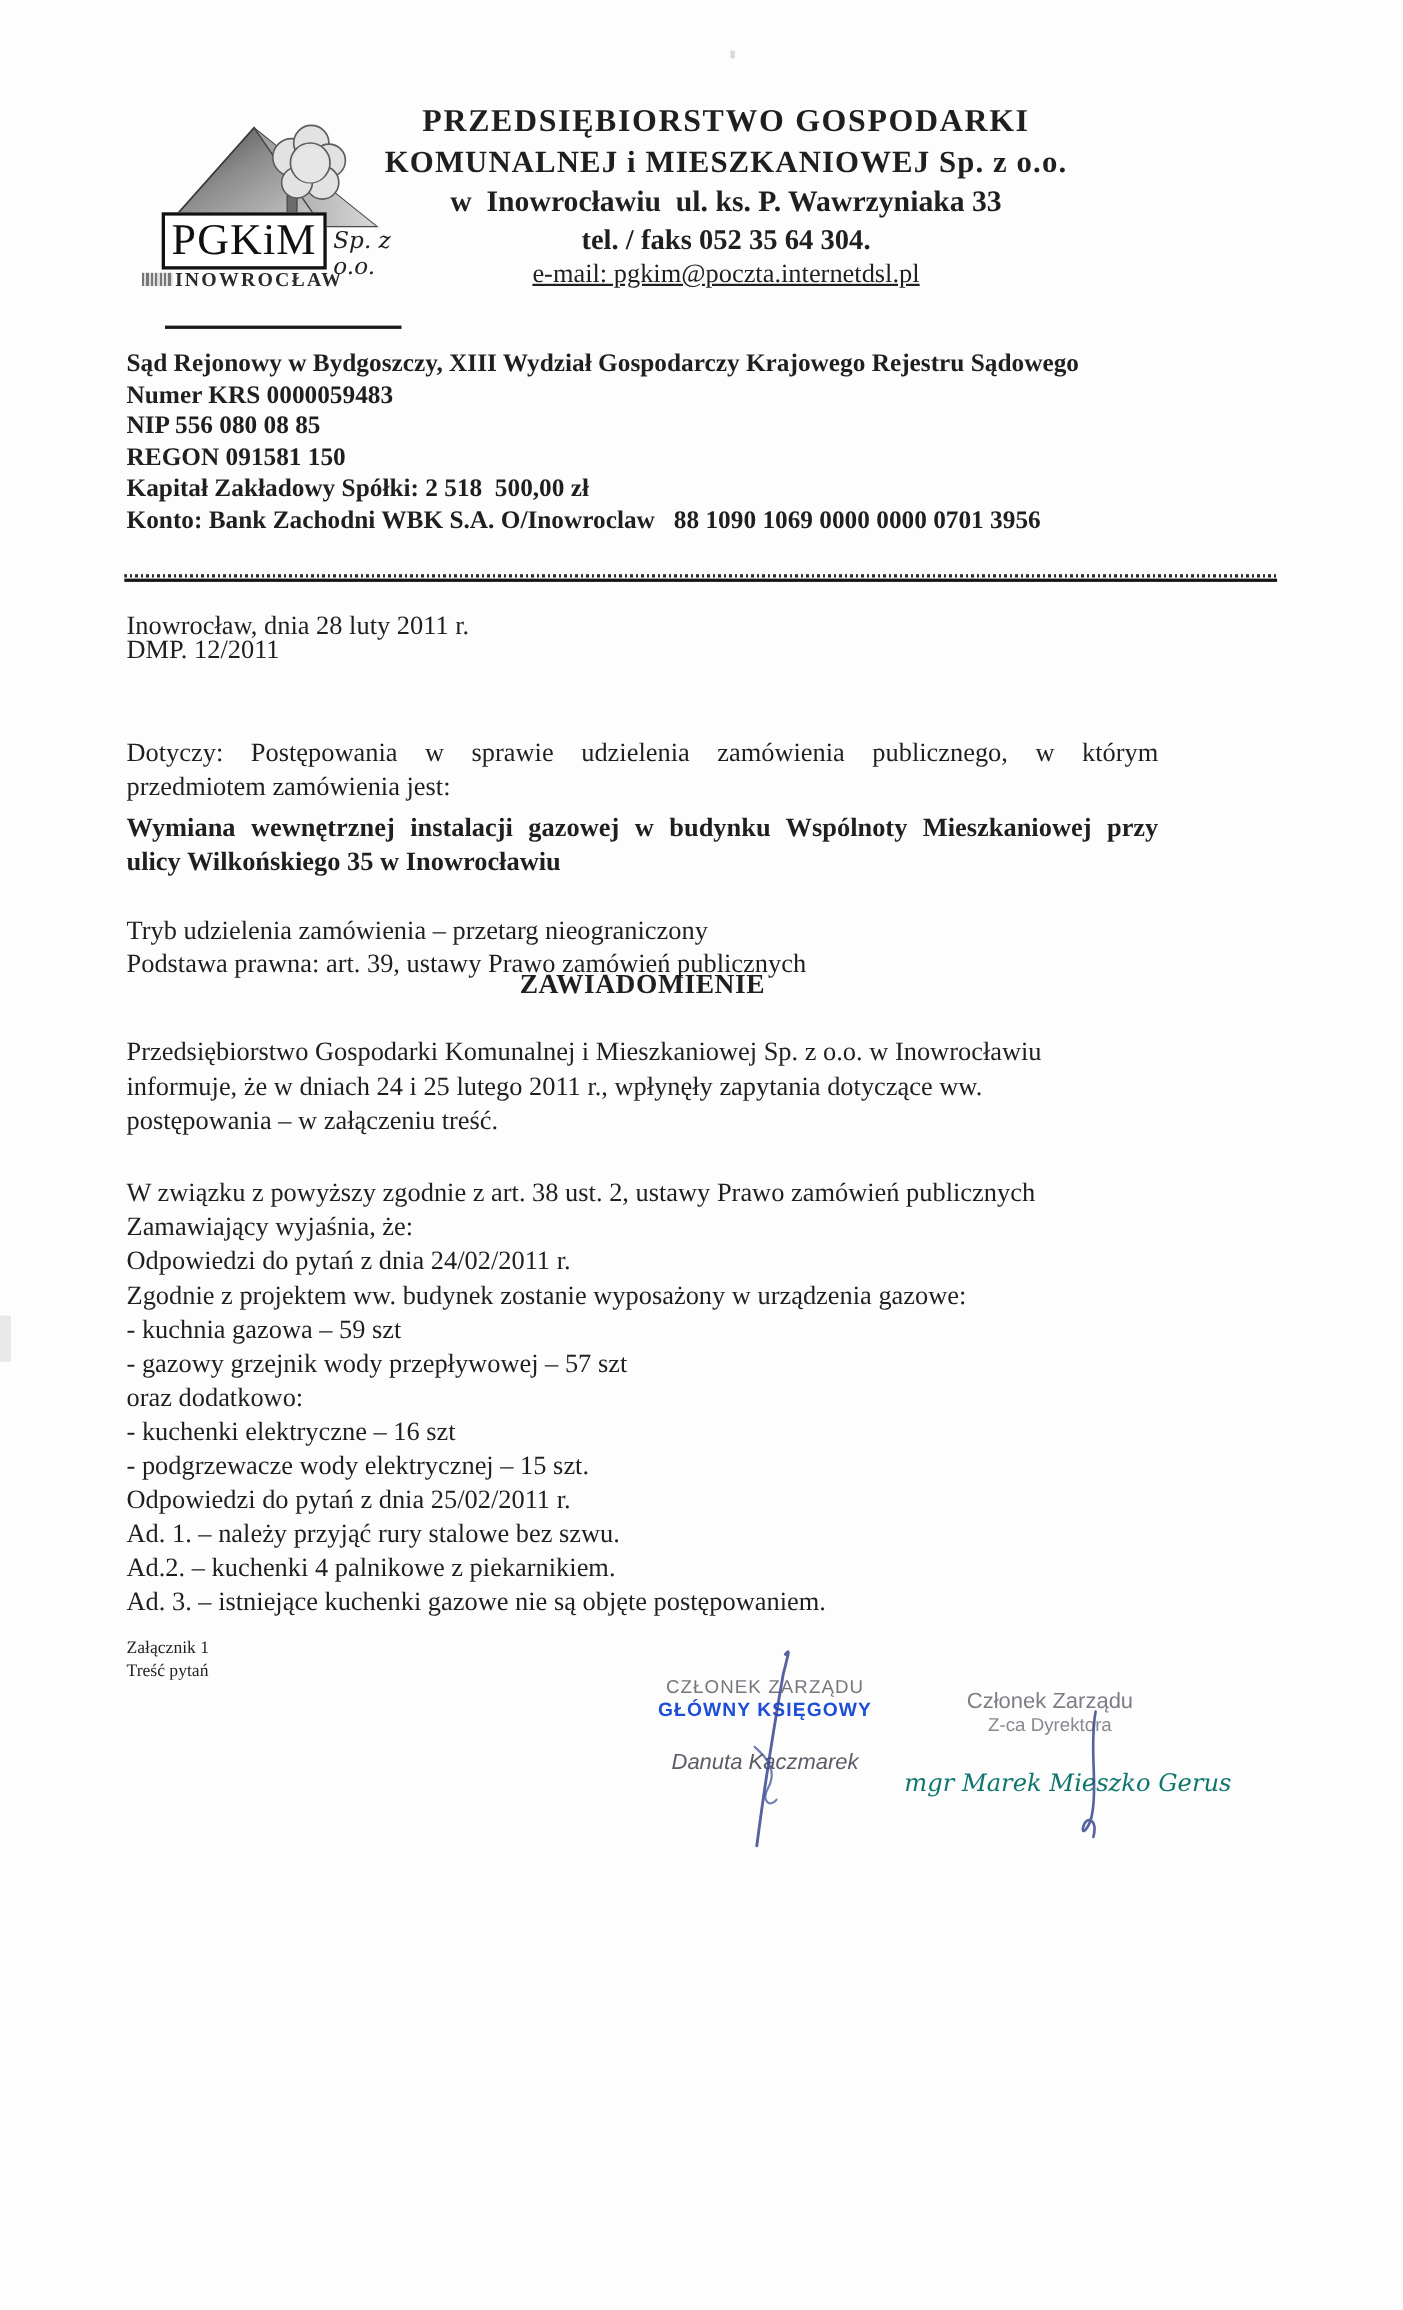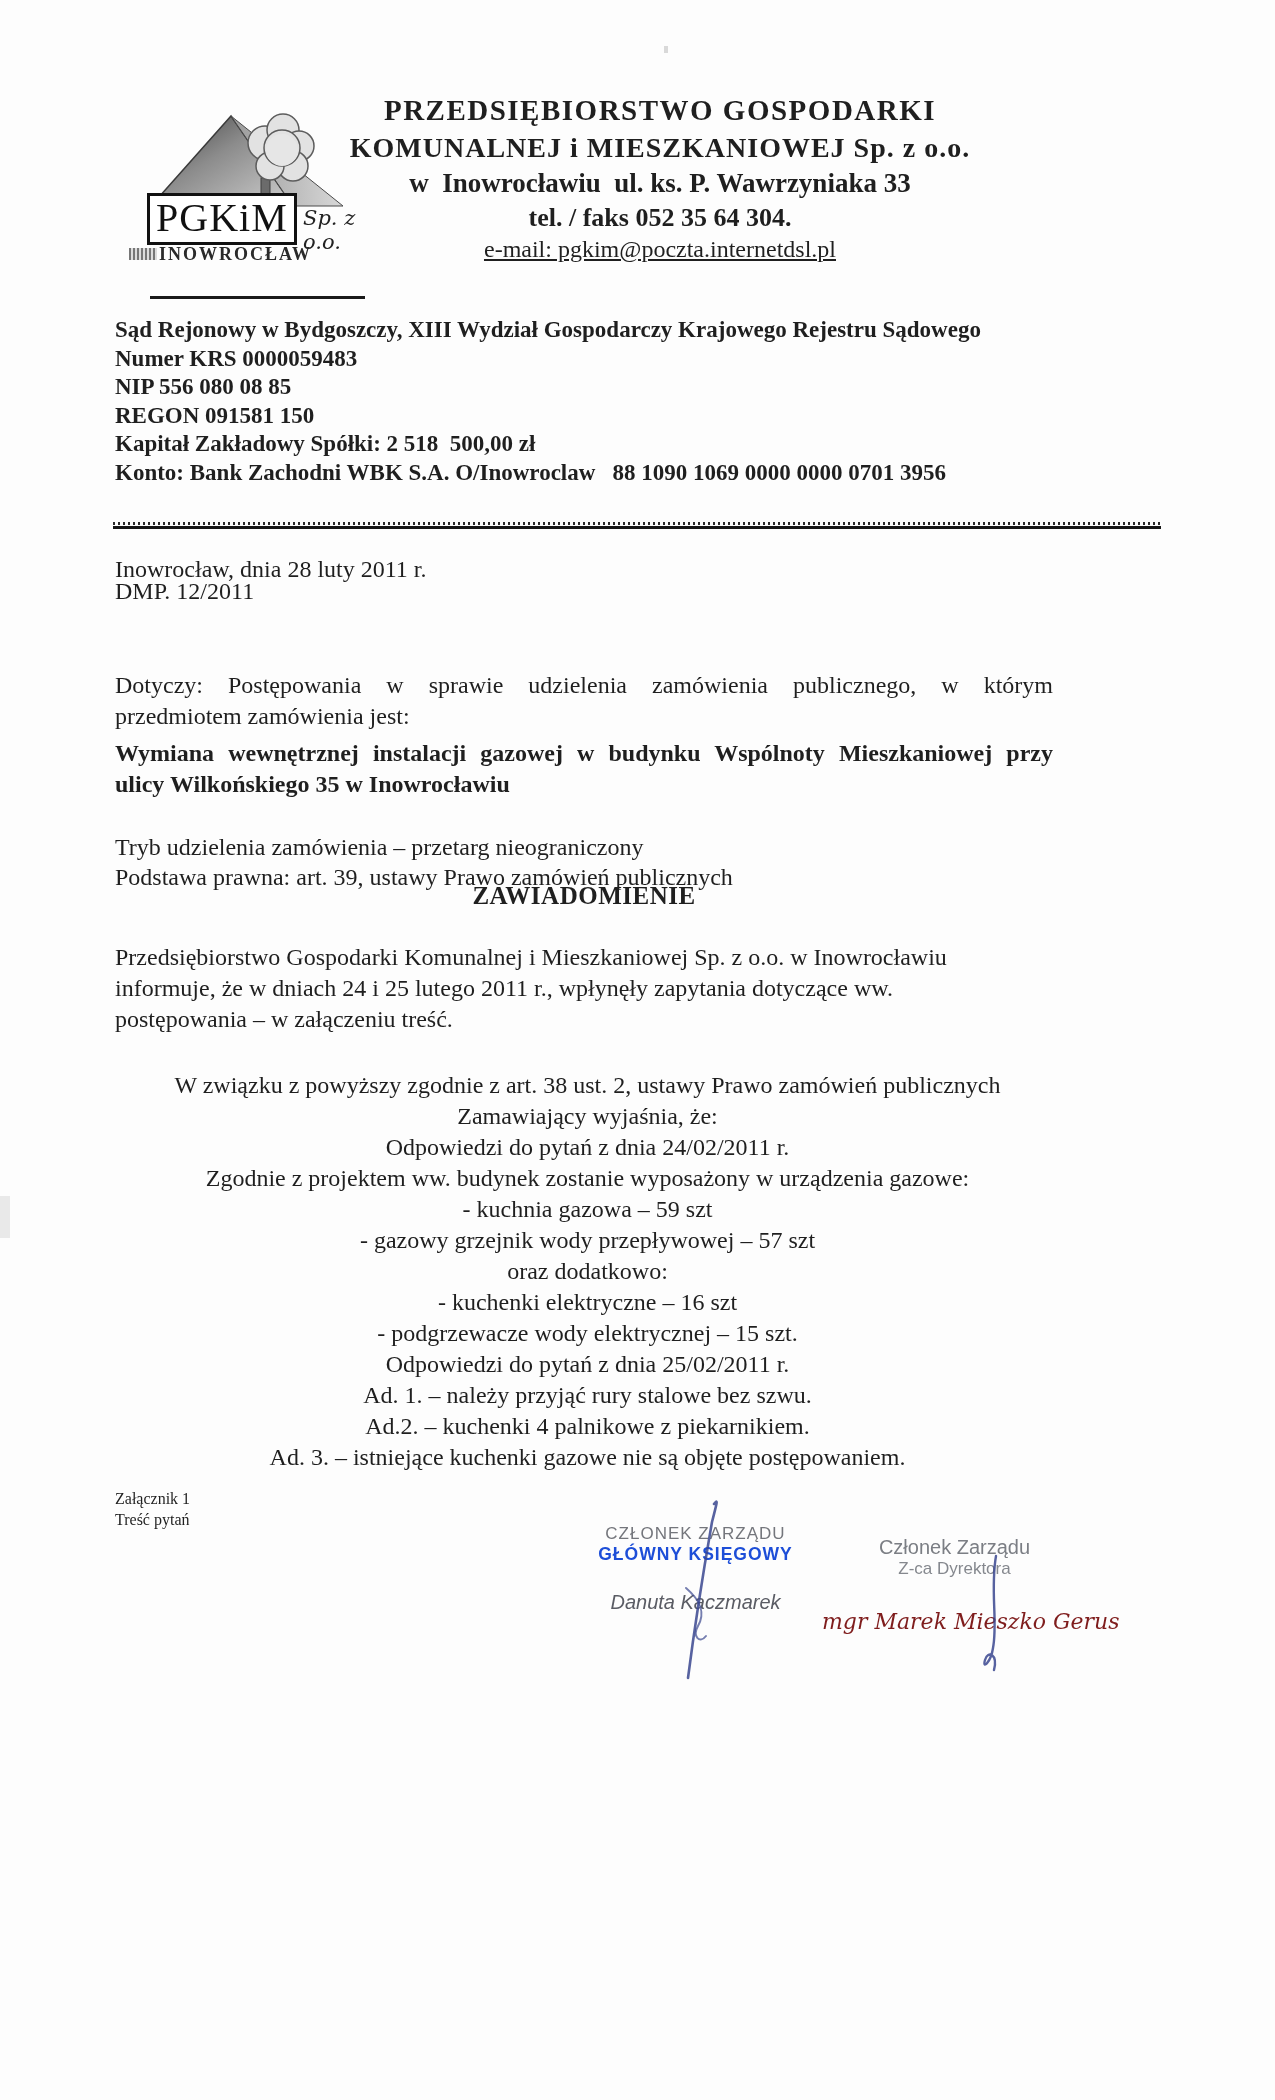--- a/index.html
+++ b/index.html
@@ -56,33 +56,33 @@
   .reference{position:absolute;left:115px;top:576px;font-size:24px;}
   
   .doc{font-size:24px;line-height:31px;}
   .subject-intro{position:absolute;left:115px;top:670px;width:938px;}
   .just{text-align:justify;text-align-last:justify;}
   .subject-title{position:absolute;left:115px;top:738px;width:938px;font-weight:bold;}
   .mode-line{position:absolute;left:115px;top:832px;width:938px;}
   .legal-line{position:absolute;left:115px;top:862px;width:938px;}
   .notice-head{position:absolute;left:115px;top:882px;width:938px;text-align:center;font-weight:bold;font-size:25px;letter-spacing:0.5px;}
   .notice-par{position:absolute;left:115px;top:942px;width:945px;}
-  .body-lines{position:absolute;left:115px;top:1070px;width:945px;text-align:center;}
+  .body-lines{position:absolute;left:115px;top:1070px;width:945px;}
   
   .attach{position:absolute;left:115px;top:1488px;font-size:16px;line-height:21px;}
   
   .sig-left{position:absolute;left:598px;top:1524px;width:195px;text-align:center;
             font-family:"Liberation Sans","DejaVu Sans",sans-serif;}
   .sig-left .role1{font-size:17px;letter-spacing:1px;color:#74767c;}
   .sig-left .role2{font-size:17.5px;letter-spacing:1px;color:#1d4ed8;font-weight:bold;}
   .sig-left .name{margin-top:26px;font-size:20px;font-style:italic;color:#5a5c64;}
   .sig-right{position:absolute;left:822px;top:1536px;width:265px;text-align:center;}
   .sig-right .role1{font-family:"Liberation Sans","DejaVu Sans",sans-serif;font-size:20px;color:#7b7e84;}
   .sig-right .role2{font-family:"Liberation Sans","DejaVu Sans",sans-serif;font-size:17px;color:#85888e;}
-  .sig-right .name{margin-top:30px;font-size:22px;font-style:italic;color:#7f1d1d;
+  .sig-right .name{margin-top:30px;font-size:22px;font-style:italic;color:#0f766e;
                    font-family:"DejaVu Serif","Liberation Serif",serif;white-space:nowrap;}
   .sig-stroke{position:absolute;pointer-events:none;}
   
   .scan-strip{position:absolute;left:0;top:1196px;width:10px;height:42px;background:#e9e9e9;}
   .scan-dot{position:absolute;left:664px;top:46px;width:4px;height:7px;background:#d9d9d9;}
 </style>
 </head>
 <body>
 
 <div class="page">

